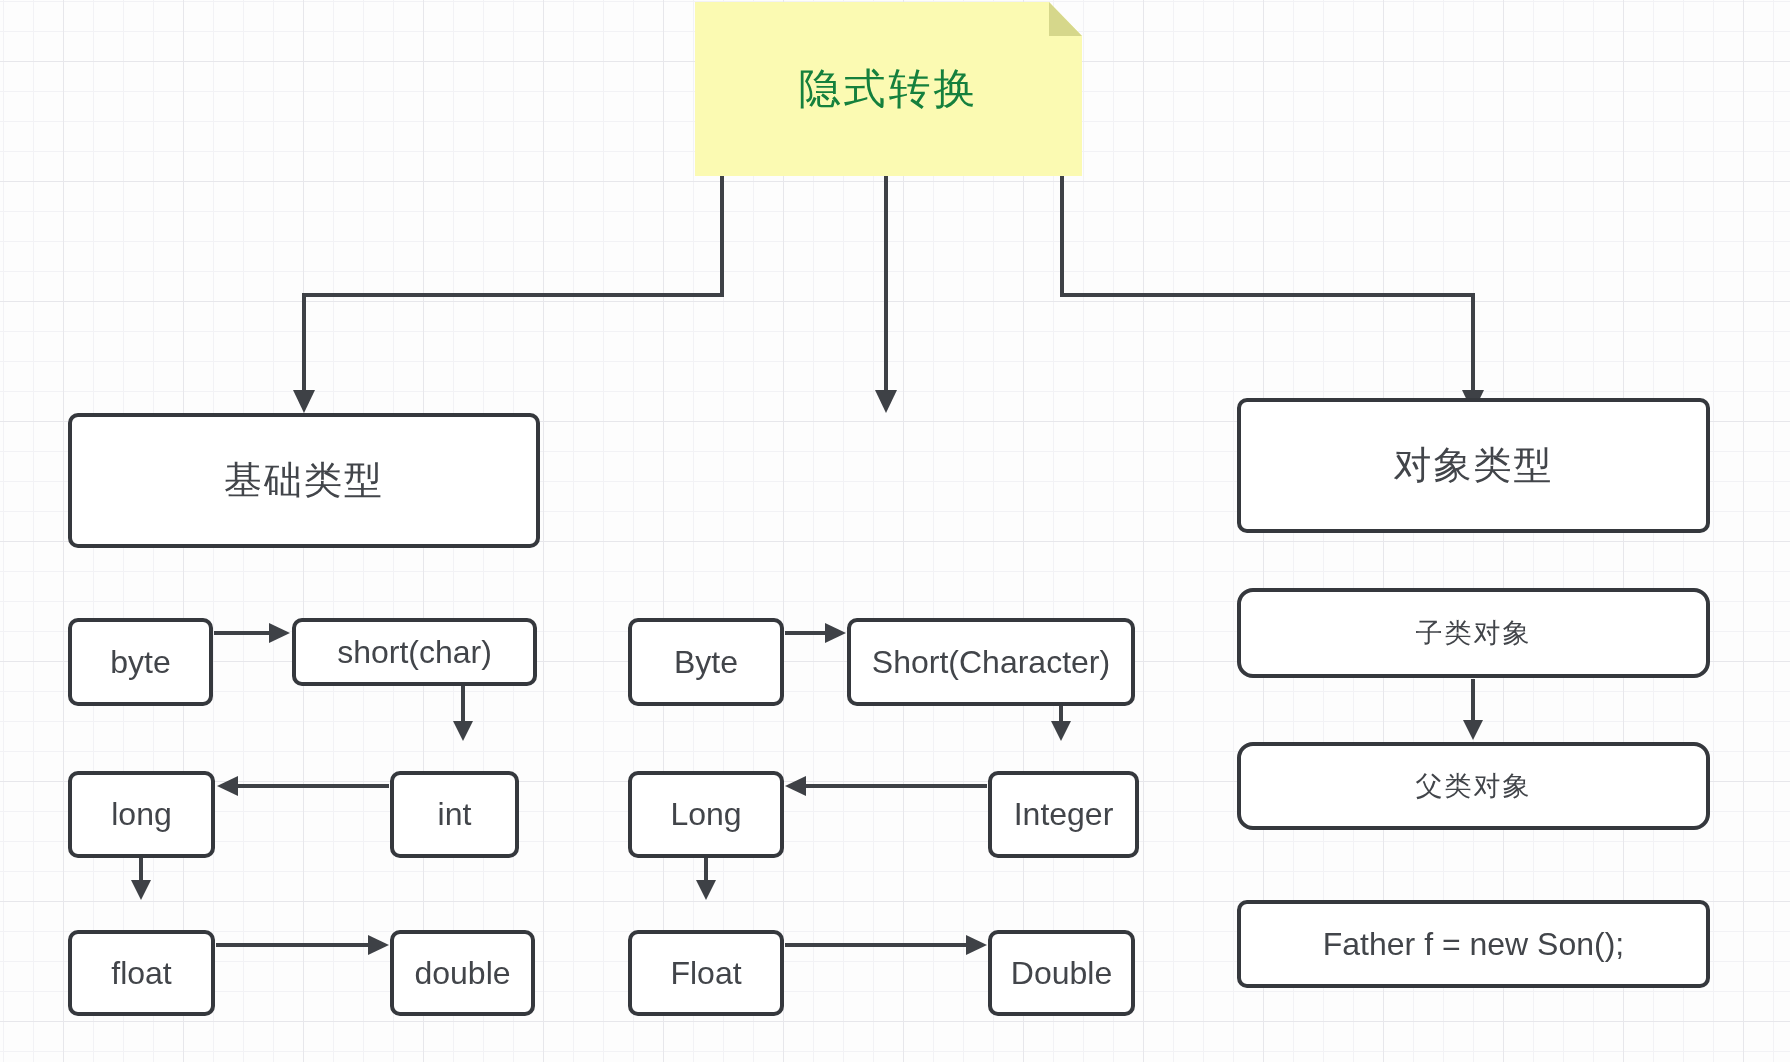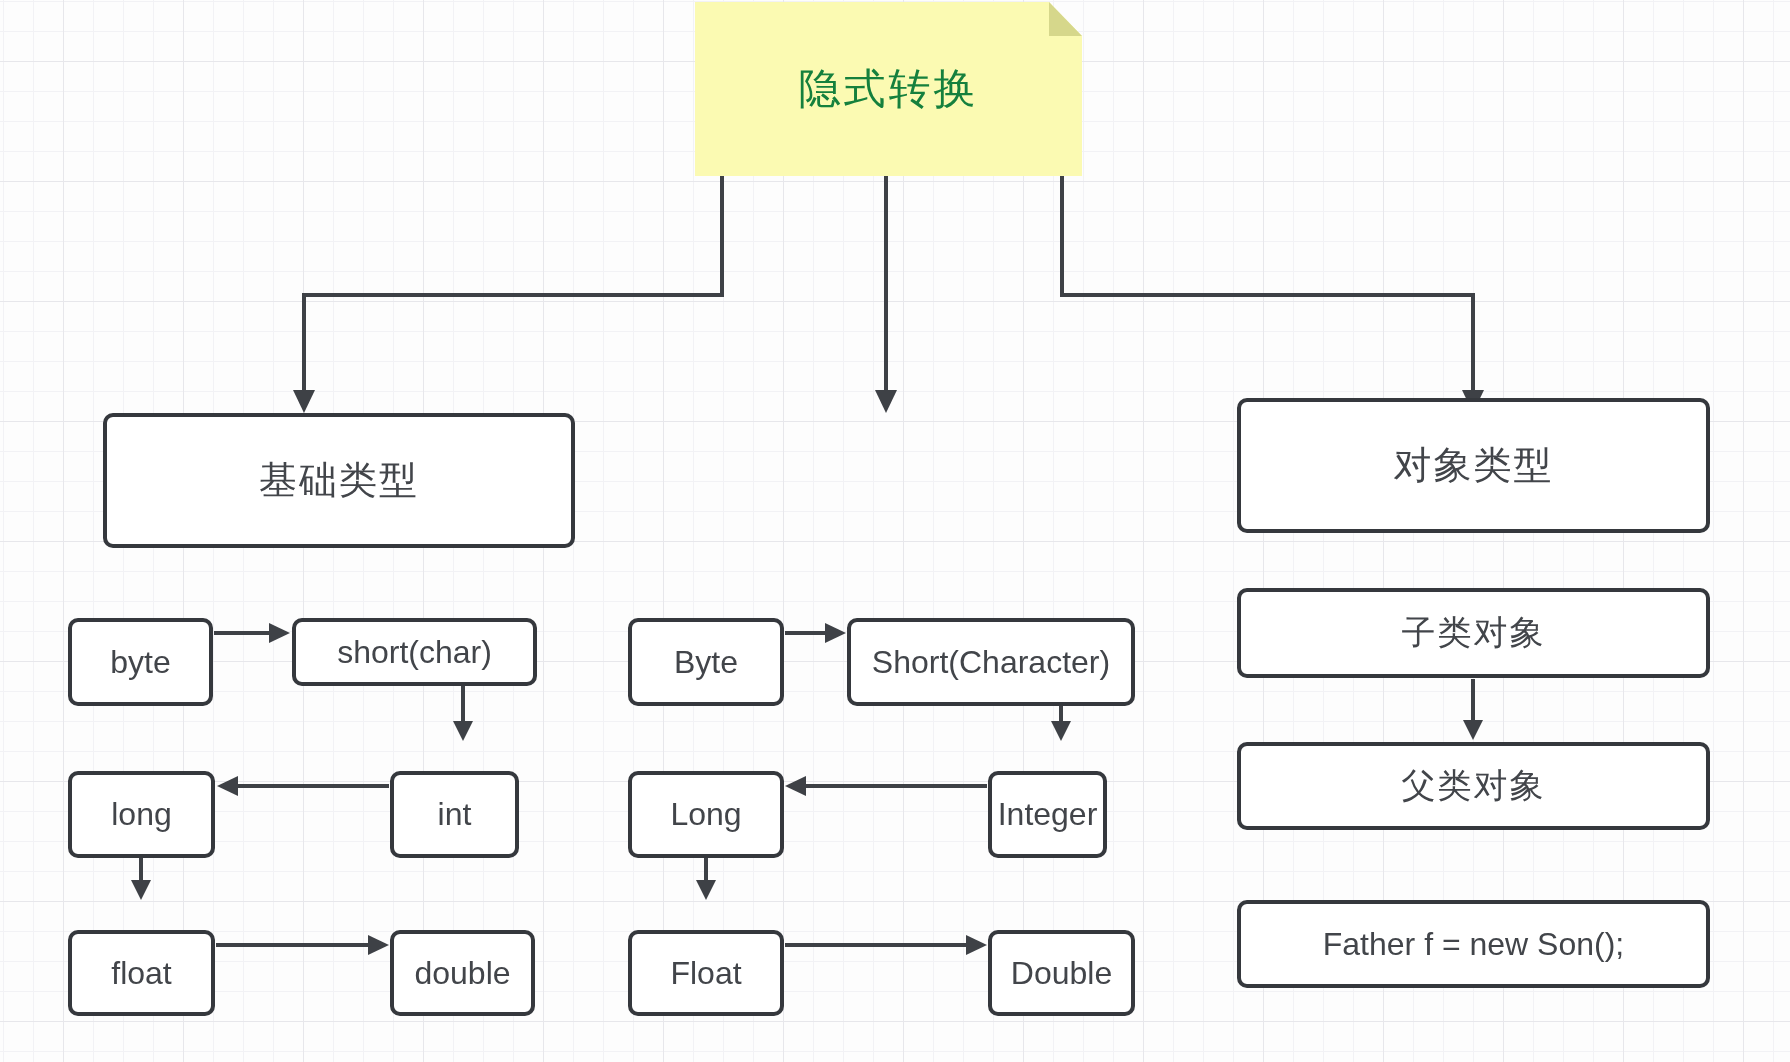--- a/index.html
+++ b/index.html
@@ -44,21 +44,21 @@
     background: #ffffff;
     border: 4px solid #35383d;
     border-radius: 10px;
     display: flex;
     align-items: center;
     justify-content: center;
     color: #42454a;
   }
   .header-box { font-size: 38px; letter-spacing: 2px; }
   .node-box   { font-size: 32px; margin-top: 28px; }
-  .cn-node    { font-size: 34px; letter-spacing: 2px; }
+  .cn-node    { font-size: 27px; letter-spacing: 2px; border-radius: 16px; }
   .code-node  { font-size: 32px; letter-spacing: 0px; }
 
   .sticky {
     position: absolute;
     left: 695px; top: 2px;
     width: 387px; height: 174px;
     background: #fbfab2;
     clip-path: polygon(0 0, calc(100% - 33px) 0, 100% 34px, 100% 100%, 0 100%);
     display: flex;
     align-items: center;
@@ -143,21 +143,21 @@
       <path class="line" d="M1473 679 V721"></path>
       <polygon class="head" points="1473,740 1463,720 1483,720"></polygon>
     </g>
   </svg>
 
   <div class="sticky">
     <span class="sticky-title">隐式转换</span>
   </div>
   <div class="sticky-fold" style="position:absolute; left:1049px; top:2px;"></div>
 
-  <div class="box header-box" style="left:68px;  top:413px; width:472px; height:135px;margin-left:35px;">
+  <div class="box header-box" style="left:68px;  top:413px; width:472px; height:135px;">
     <span>基础类型</span>
   </div>
   <div class="box header-box" style="left:1237px; top:398px; width:473px; height:135px;justify-content:center;">
     <span>对象类型</span>
   </div>
 
   <div class="box node-box" style="left:68px;  top:590px; width:145px; height:88px;">
     <span>byte</span>
   </div>
   <div class="box node-box" style="left:292px; top:590px; width:245px; height:68px;">
@@ -178,21 +178,21 @@
 
   <div class="box node-box" style="left:628px; top:590px; width:156px; height:88px;">
     <span>Byte</span>
   </div>
   <div class="box node-box" style="left:847px; top:590px; width:288px; height:88px;">
     <span>Short(Character)</span>
   </div>
   <div class="box node-box" style="left:628px; top:743px; width:156px; height:87px;">
     <span>Long</span>
   </div>
-  <div class="box node-box" style="left:988px; top:743px; width:119px; height:87px;">
+  <div class="box node-box" style="left:988px; top:743px; width:151px; height:87px;">
     <span>Integer</span>
   </div>
   <div class="box node-box" style="left:628px; top:902px; width:156px; height:86px;">
     <span>Float</span>
   </div>
   <div class="box node-box" style="left:988px; top:902px; width:147px; height:86px;">
     <span>Double</span>
   </div>
 
   <div class="box cn-node" style="left:1237px; top:588px; width:473px; height:90px;">

